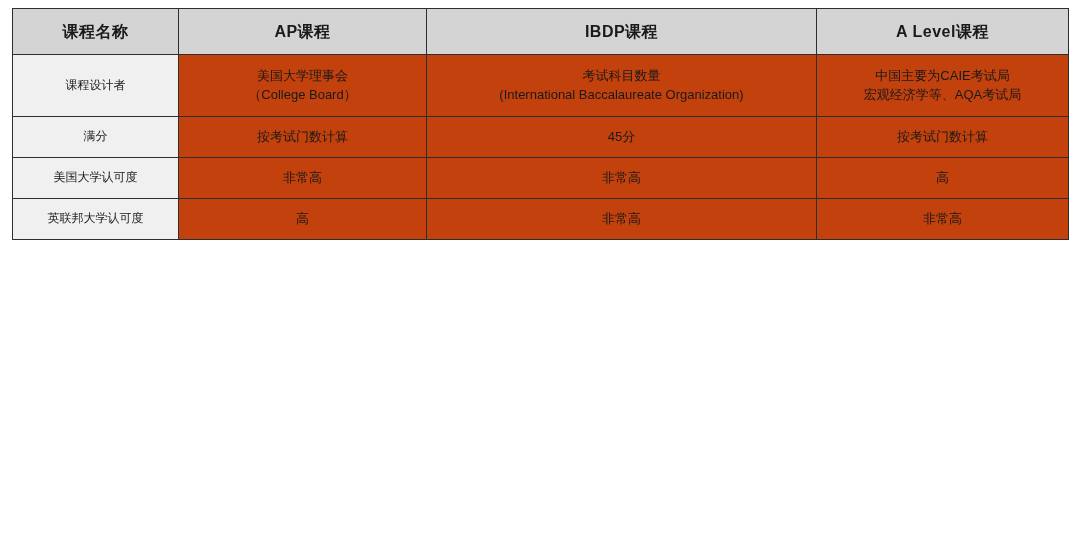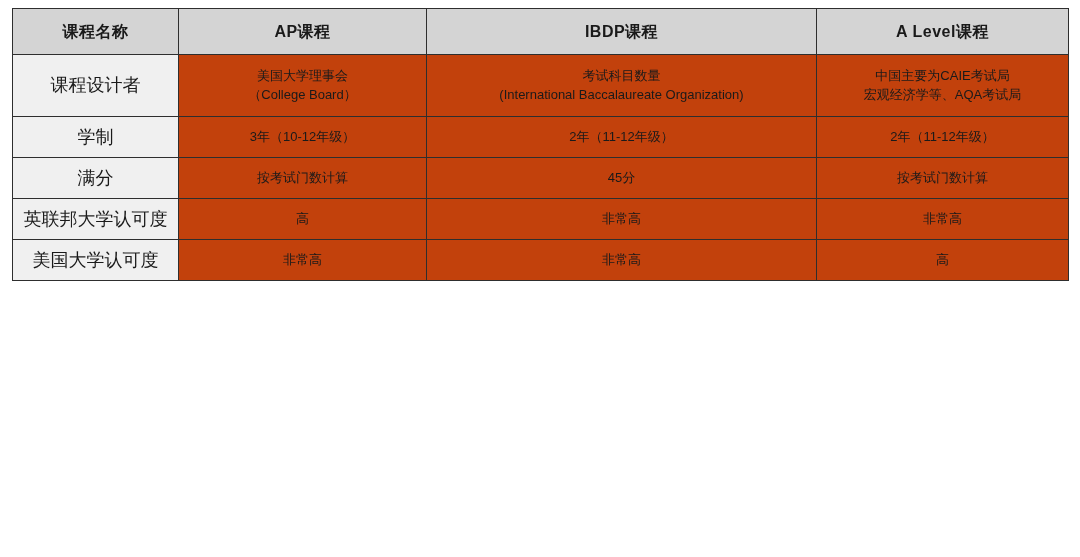--- a/index.html
+++ b/index.html
@@ -37,21 +37,21 @@
   table.compare thead th {
     background: #d4d4d4;
     font-weight: bold;
     font-size: 16px;
     height: 46px;
     letter-spacing: 0.5px;
   }
   table.compare tbody th.rowhead {
     background: #f0f0f0;
     font-weight: normal;
-    font-size: 18px;
+    font-size: 12px;
   }
   table.compare tbody td {
     background: #c2410c;
     font-size: 13px;
   }
   .c0 { width: 166px; }
   .c1 { width: 248px; }
   .c2 { width: 390px; }
   .c3 { width: 252px; }
   .line { display: block; }
@@ -87,62 +87,50 @@
           <td>
             <span class="line">考试科目数量</span>
             <span class="line">(International Baccalaureate Organization)</span>
           </td>
           <td>
             <span class="line">中国主要为CAIE考试局</span>
             <span class="line">宏观经济学等、AQA考试局</span>
           </td>
         </tr>
         <tr class="reg">
-          <th class="rowhead">学制</th>
-          <td>
-            <span class="line">3年（10-12年级）</span>
-          </td>
-          <td>
-            <span class="line">2年（11-12年级）</span>
-          </td>
-          <td>
-            <span class="line">2年（11-12年级）</span>
-          </td>
-        </tr>
-        <tr class="reg">
           <th class="rowhead">满分</th>
           <td>
             <span class="line">按考试门数计算</span>
           </td>
           <td>
             <span class="line">45分</span>
           </td>
           <td>
             <span class="line">按考试门数计算</span>
+          </td>
+        </tr>
+        <tr class="reg">
+          <th class="rowhead">美国大学认可度</th>
+          <td>
+            <span class="line">非常高</span>
+          </td>
+          <td>
+            <span class="line">非常高</span>
+          </td>
+          <td>
+            <span class="line">高</span>
           </td>
         </tr>
         <tr class="reg">
           <th class="rowhead">英联邦大学认可度</th>
           <td>
             <span class="line">高</span>
           </td>
           <td>
             <span class="line">非常高</span>
           </td>
           <td>
             <span class="line">非常高</span>
           </td>
         </tr>
-        <tr class="reg">
-          <th class="rowhead">美国大学认可度</th>
-          <td>
-            <span class="line">非常高</span>
-          </td>
-          <td>
-            <span class="line">非常高</span>
-          </td>
-          <td>
-            <span class="line">高</span>
-          </td>
-        </tr>
       </tbody>
   </table>
 </div>
 
 </body></html>

